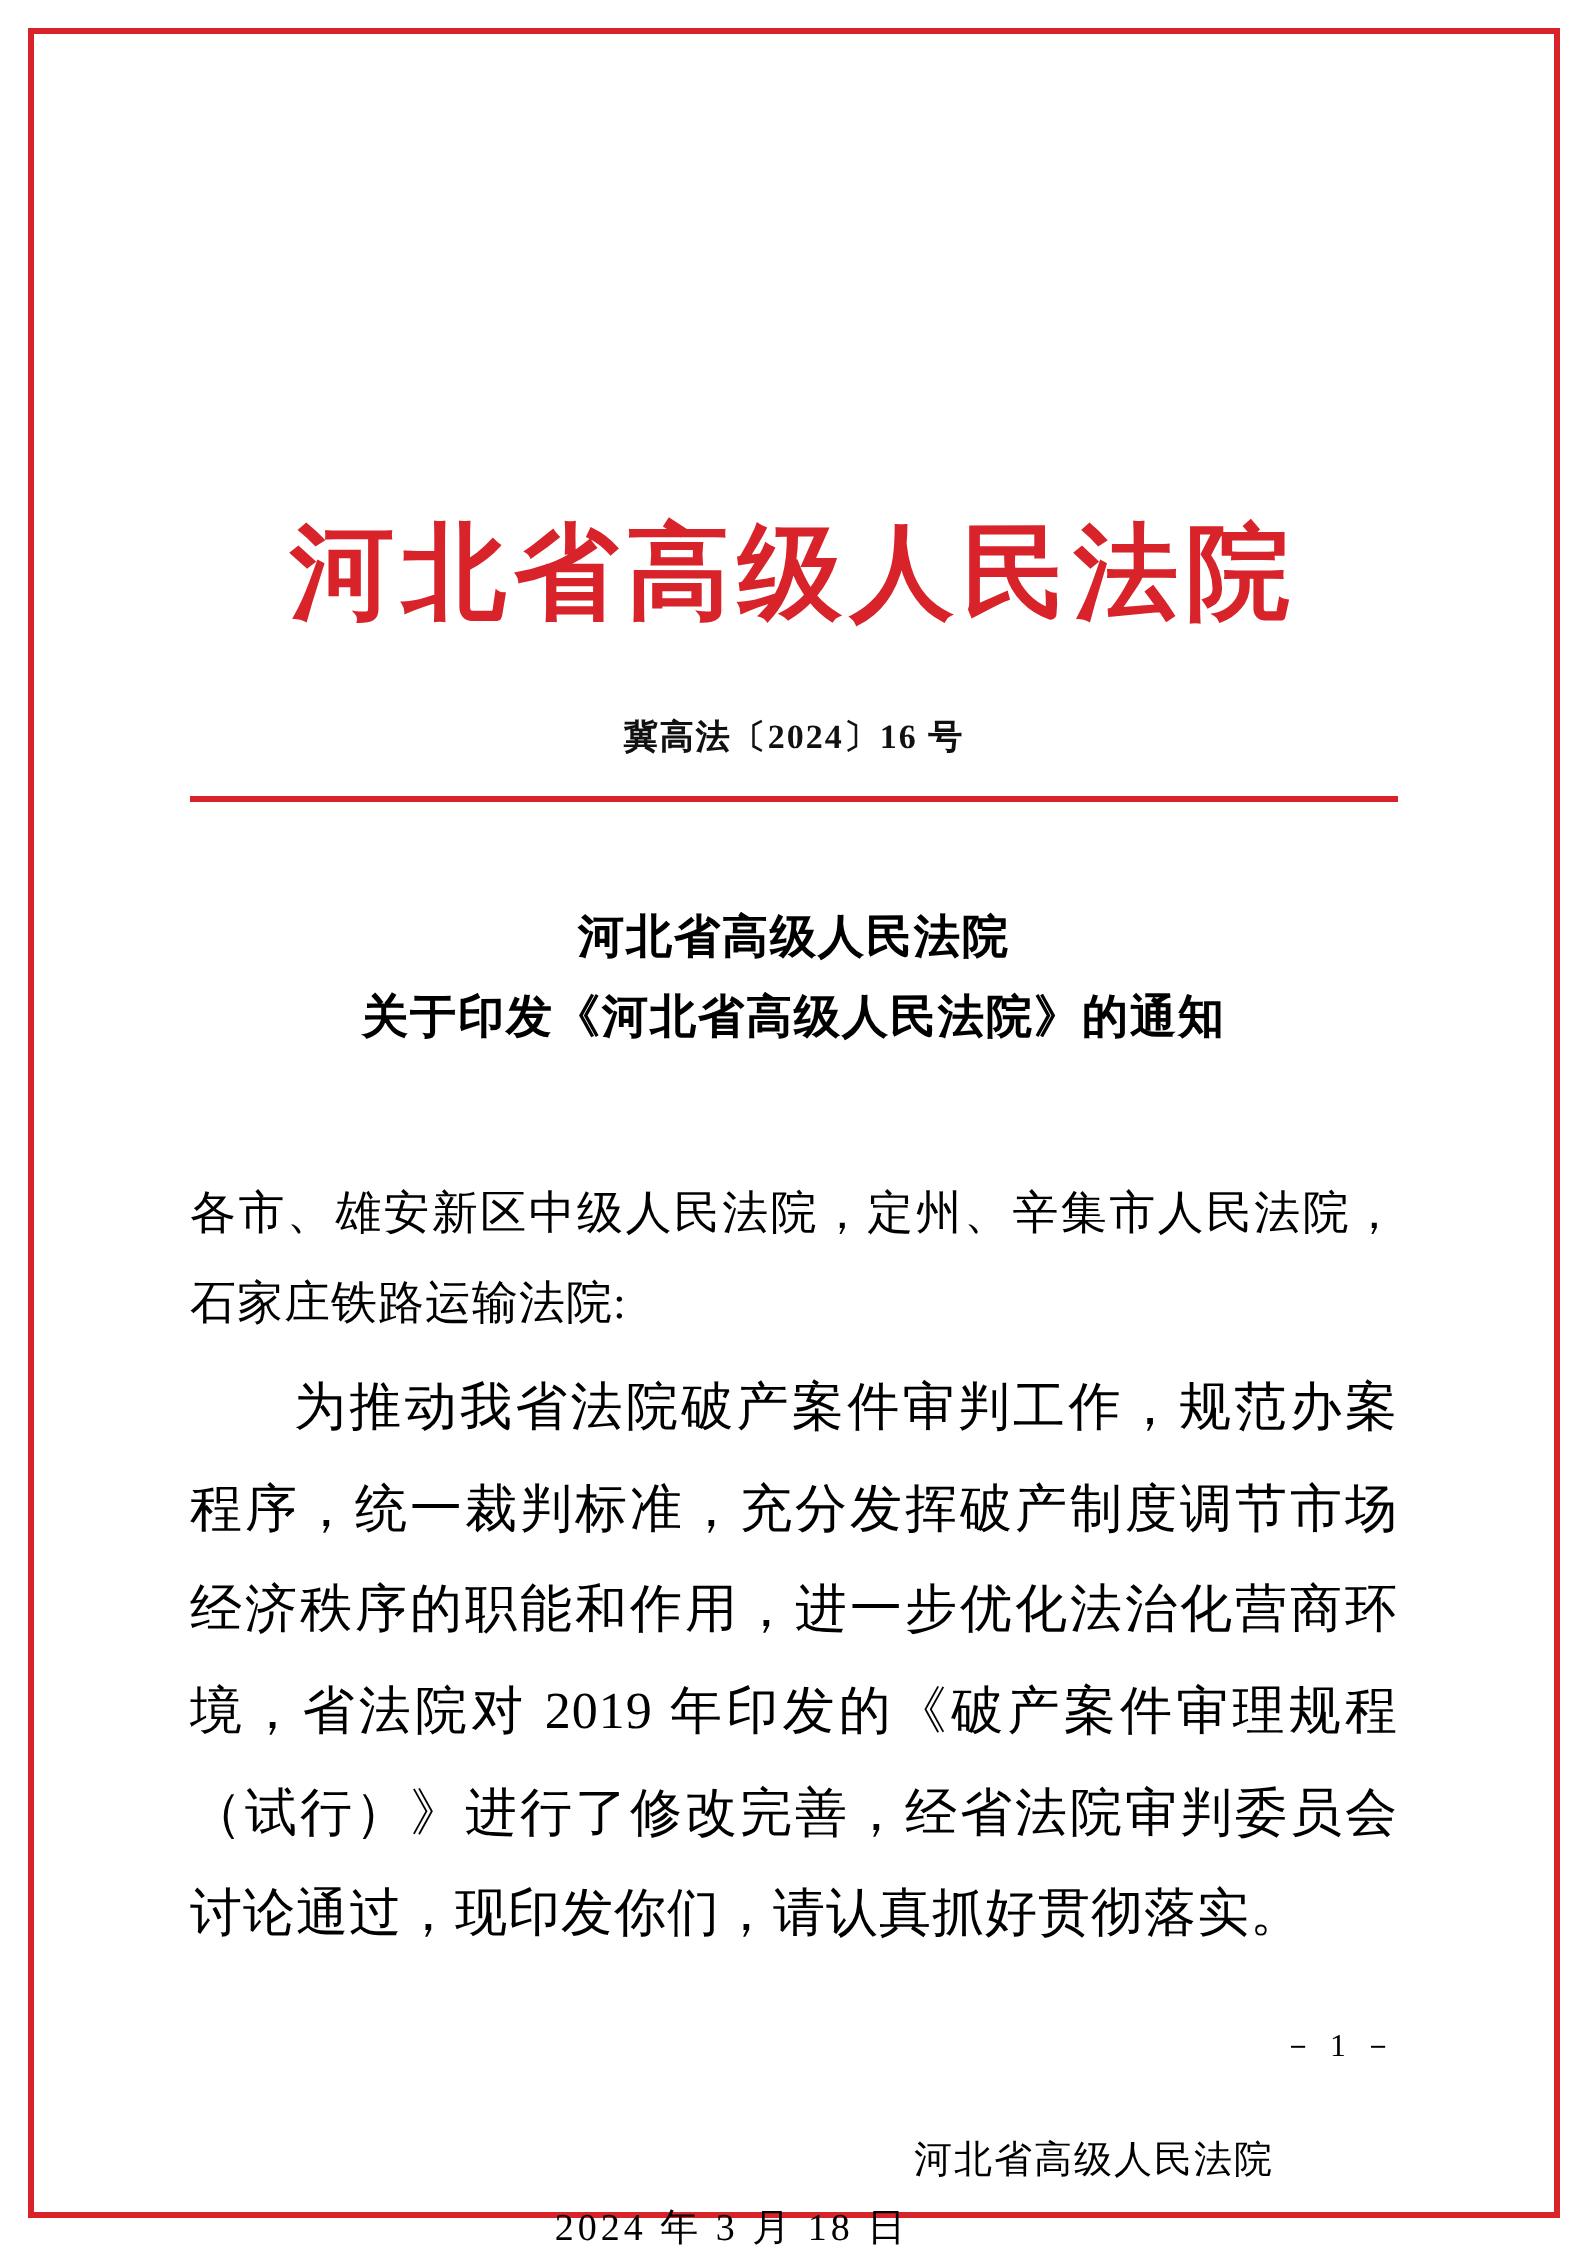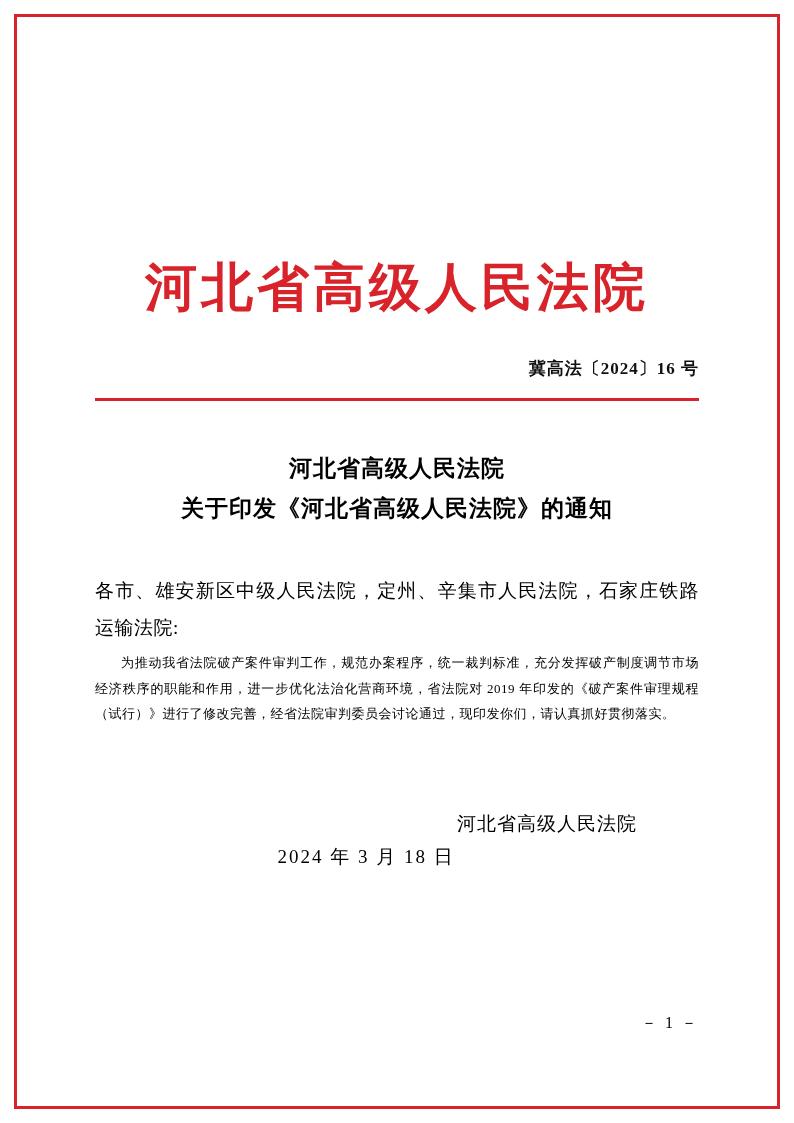--- a/index.html
+++ b/index.html
@@ -47,21 +47,21 @@
     color: #d8232a;
     font-family: "DejaVu Serif", "Liberation Serif", serif;
     font-weight: bold;
     font-size: 52px;
     letter-spacing: 4px;
     line-height: 1.1;
     white-space: nowrap;
   }
   .doc-number {
     margin-top: 42px;
-    text-align: right;
+    text-align: center;
     font-size: 17px;
     font-weight: bold;
     letter-spacing: 1px;
     color: #111;
   }
   .red-rule {
     margin-top: 18px;
     height: 2.5px;
     background: #d8232a;
     width: 100%;
@@ -69,29 +69,29 @@
   .subject {
     margin-top: 48px;
     text-align: center;
     font-weight: bold;
     font-size: 23px;
     line-height: 1.75;
     letter-spacing: 1px;
     color: #000;
   }
   .addressee {
-    margin-top: 43px;
-    font-size: 19px;
+    margin-top: 56px;
+    font-size: 23px;
     line-height: 1.95;
     letter-spacing: 0.5px;
     text-align: justify;
   }
   .body-para {
     margin-top: 4px;
-    font-size: 13px;
+    font-size: 26px;
     line-height: 1.95;
     letter-spacing: 0.5px;
     text-align: justify;
     text-indent: 2em;
   }
   .signature {
     margin-top: 78px;
     text-align: right;
     padding-right: 62px;
     font-size: 19px;

